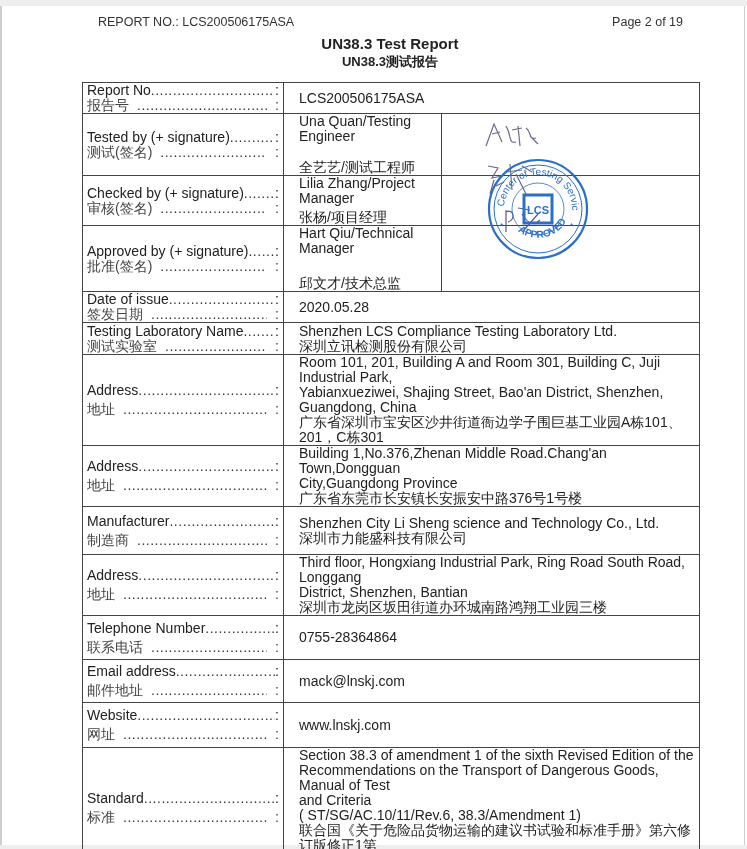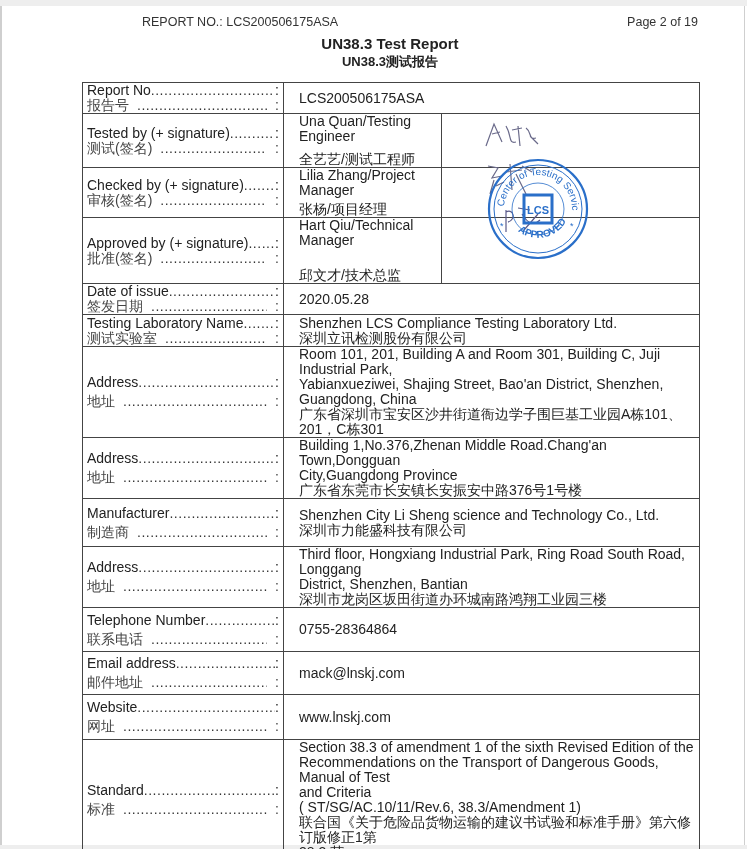--- a/index.html
+++ b/index.html
@@ -7,22 +7,22 @@
     width:747px; height:849px; position:relative; overflow:hidden;
     background:#ffffff;
     font-family:"Liberation Sans", "DejaVu Sans", sans-serif;
     color:#222;
   }
   .top-strip { position:absolute; left:0; top:0; width:747px; height:6px; background:#eeeeee; }
   .bottom-strip { position:absolute; left:0; top:845px; width:747px; height:4px; background:#eeeeee; }
   .left-edge { position:absolute; left:0; top:6px; width:2px; height:839px; background:#cfcfcf; }
   .right-edge { position:absolute; left:744px; top:6px; width:1px; height:839px; background:#cfcfcf; }
 
-  .hdr-left { position:absolute; left:98px; top:15px; font-size:12.5px; color:#333;margin-left:44px; }
-  .hdr-right { position:absolute; right:49px; top:15px; font-size:12.5px; color:#333; }
+  .hdr-left { position:absolute; left:98px; top:15px; font-size:12.5px; color:#333; }
+  .hdr-right { position:absolute; right:64px; top:15px; font-size:12.5px; color:#333; }
   .title { position:absolute; left:0; width:780px; top:35px; text-align:center; font-weight:bold; font-size:15px; color:#222; }
   .subtitle { position:absolute; left:0; width:780px; top:53px; text-align:center; font-weight:bold; font-size:13px; color:#222; }
 
   table.report {
     position:absolute; left:82px; top:82px; width:618px;
     border-collapse:collapse; table-layout:fixed;
     font-size:14px; color:#222;
   }
   table.report td {
     border:1.5px solid #444; vertical-align:middle; padding:0 4px;
@@ -90,21 +90,21 @@
             <span class="colon">:</span>
           </div>
           <div class="lbl-line cn">
             <span class="txt">测试(签名)</span>
             <span class="dots"></span>
             <span class="colon">:</span>
           </div>
         </td>
         <td class="val">
           <span class="val-line">Una Quan/Testing Engineer</span>
-          <span class="val-line" style="margin-top: 8px;">全艺艺/测试工程师</span>
+          <span class="val-line" style="margin-top: 16px;">全艺艺/测试工程师</span>
         </td>
         <td class="sig"></td>
       </tr>
       <tr style="height: 44px;">
         <td class="lbl">
           <div class="lbl-line">
             <span class="txt">Checked by (+ signature)</span>
             <span class="dots"></span>
             <span class="colon">:</span>
           </div>

